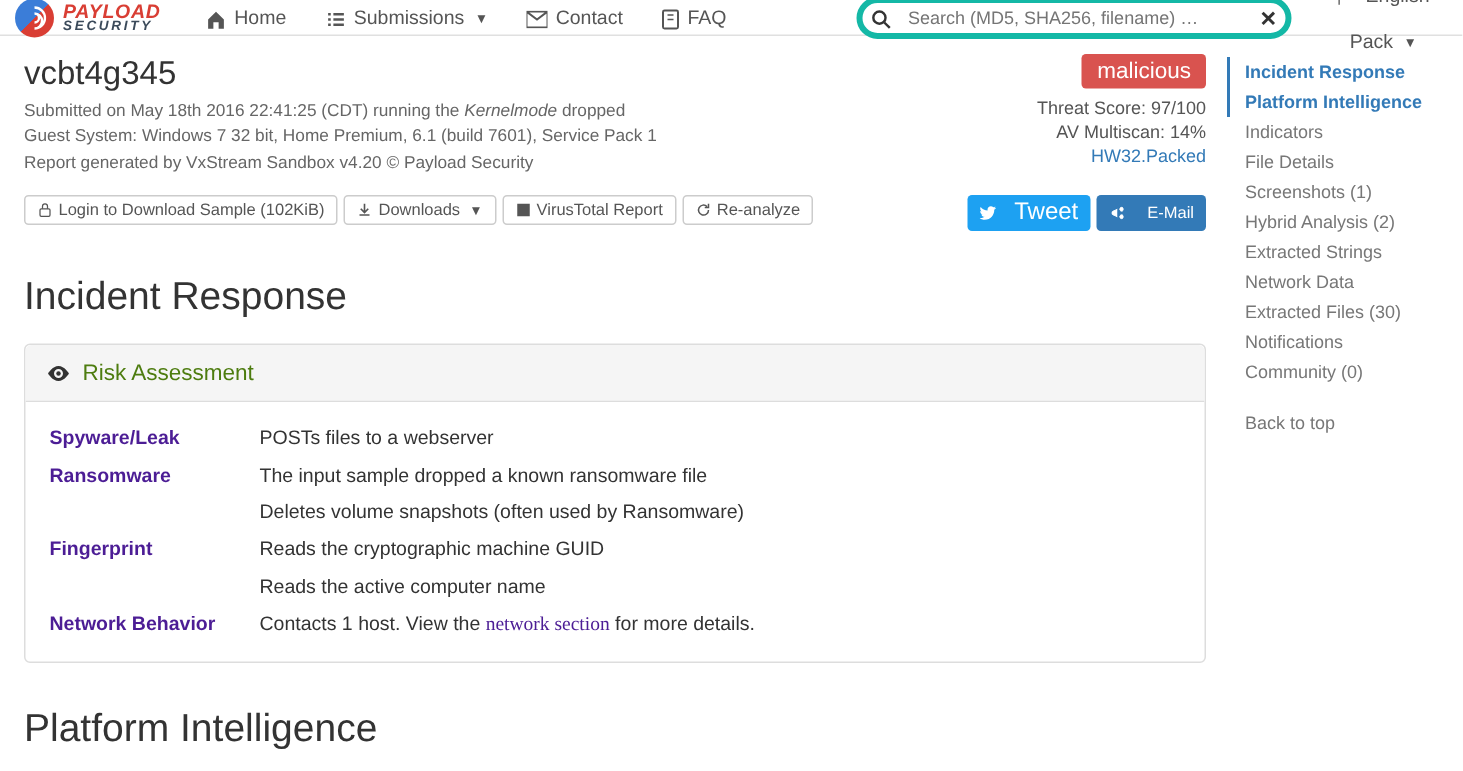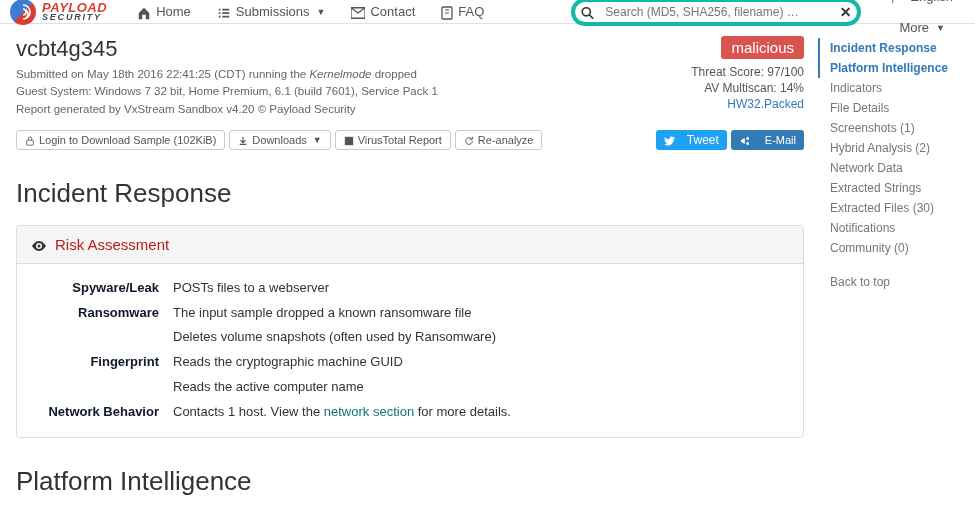--- a/index.html
+++ b/index.html
@@ -29,30 +29,30 @@
 .meta-line { font-size: 11.5px; color: #666; line-height: 1.5; }
 .meta-line .italic { font-style: italic; }
 .stats-block { text-align: right; font-size: 12px; }
 .badge-malicious { background: #d9534f; color: #fff; padding: 3px 10px; border-radius: 3px; font-size: 15px; font-weight: 500; display: inline-block; margin-bottom: 6px; }
 .stats-line { color: #555; margin-bottom: 2px; }
 .stats-link { color: #337ab7; cursor: pointer; }
 .action-row { display: flex; align-items: flex-start; margin-top: 12px; }
 .btn-group { display: flex; gap: 4px; }
 .btn-sm { border: 1px solid #ccc; background: #fff; padding: 3px 8px; font-size: 11px; border-radius: 3px; color: #555; display: inline-flex; align-items: center; gap: 4px; cursor: pointer; }
 .share-btns { margin-left: auto; display: flex; gap: 4px; }
-.btn-tweet { background: #1da1f2; color: #fff; border: none; padding: 3px 8px; border-radius: 3px; font-size: 12px; display: inline-flex; align-items: center; gap: 12px; cursor: pointer; }
+.btn-tweet { background: #1da1f2; color: #fff; border: none; padding: 3px 8px; border-radius: 3px; font-size: 16px; display: inline-flex; align-items: center; gap: 12px; cursor: pointer; }
 .btn-email { background: #337ab7; color: #fff; border: none; padding: 3px 8px; border-radius: 3px; font-size: 11px; display: inline-flex; align-items: center; gap: 16px; cursor: pointer; }
 .section-h1 { font-size: 26px; font-weight: 400; color: #333; margin: 28px 0 16px 0; }
 .panel { border: 1px solid #ddd; border-radius: 4px; margin-bottom: 24px; }
-.panel-heading { background: #f5f5f5; border-bottom: 1px solid #ddd; padding: 10px 14px; font-size: 15px; color: #b91c1c; display: flex; align-items: center; gap: 8px; border-radius: 4px 4px 0 0; }
+.panel-heading { background: #f5f5f5; border-bottom: 1px solid #ddd; padding: 10px 14px; font-size: 15px; color: #4d7c0f; display: flex; align-items: center; gap: 8px; border-radius: 4px 4px 0 0; }
 .panel-body { padding: 14px 16px; }
 .dl { display: grid; grid-template-columns: 140px 1fr; row-gap: 4px; column-gap: 0; font-size: 13px; line-height: 1.6; }
-.dt { text-align: right; font-weight: 700; color: #0f172a; padding-right: 14px; }
+.dt { text-align: left; font-weight: 700; color: #4c1d95; padding-right: 14px; }
 .dd { color: #333; }
-.dd a { color: #0f766e; text-decoration: none; }
+.dd a { color: #4c1d95; text-decoration: none; font-family: Liberation Serif, serif; }
 .side-link { display: block; padding: 3px 10px 3px 0; font-size: 12px; color: #777; cursor: pointer; border-left: 2px solid transparent; padding-left: 10px; margin-left: -2px; }
 .side-link.active { color: #337ab7; font-weight: 700; border-left: 2px solid #337ab7; }
 .side-sep { height: 14px; }
 svg { display: inline-block; vertical-align: middle; }
 </style>
 </head>
 <body>
 
 <div class="navbar">
   <div class="logo">
@@ -117,21 +117,21 @@
   <div class="nav-right">
     <div class="nav-item">
       <span class="nav-icon">
         <svg width="14" height="14" viewBox="0 0 16 16">
             <path d="M2 2v13M2 2h9l-2 3 2 3H2" fill="#555" stroke="#555" stroke-width="1"></path>
           </svg>
       </span>
       <span>English</span>
     </div>
     <div class="nav-item">
-      <span>More</span>
+      <span>Pack</span>
       <span class="caret">▼</span>
     </div>
   </div>
 </div>
 
 <div class="container">
   <div class="main">
 
     <div class="header-row">
       <div class="title-block">
@@ -229,21 +229,21 @@
 
   </div>
 
   <div class="sidebar">
     <a class="side-link active">Incident Response</a>
     <a class="side-link active">Platform Intelligence</a>
     <a class="side-link">Indicators</a>
     <a class="side-link">File Details</a>
     <a class="side-link">Screenshots (1)</a>
     <a class="side-link">Hybrid Analysis (2)</a>
+    <a class="side-link">Extracted Strings</a>
     <a class="side-link">Network Data</a>
-    <a class="side-link">Extracted Strings</a>
     <a class="side-link">Extracted Files (30)</a>
     <a class="side-link">Notifications</a>
     <a class="side-link">Community (0)</a>
     <div class="side-sep"></div>
     <a class="side-link">Back to top</a>
   </div>
 </div>
 
 </body></html>

